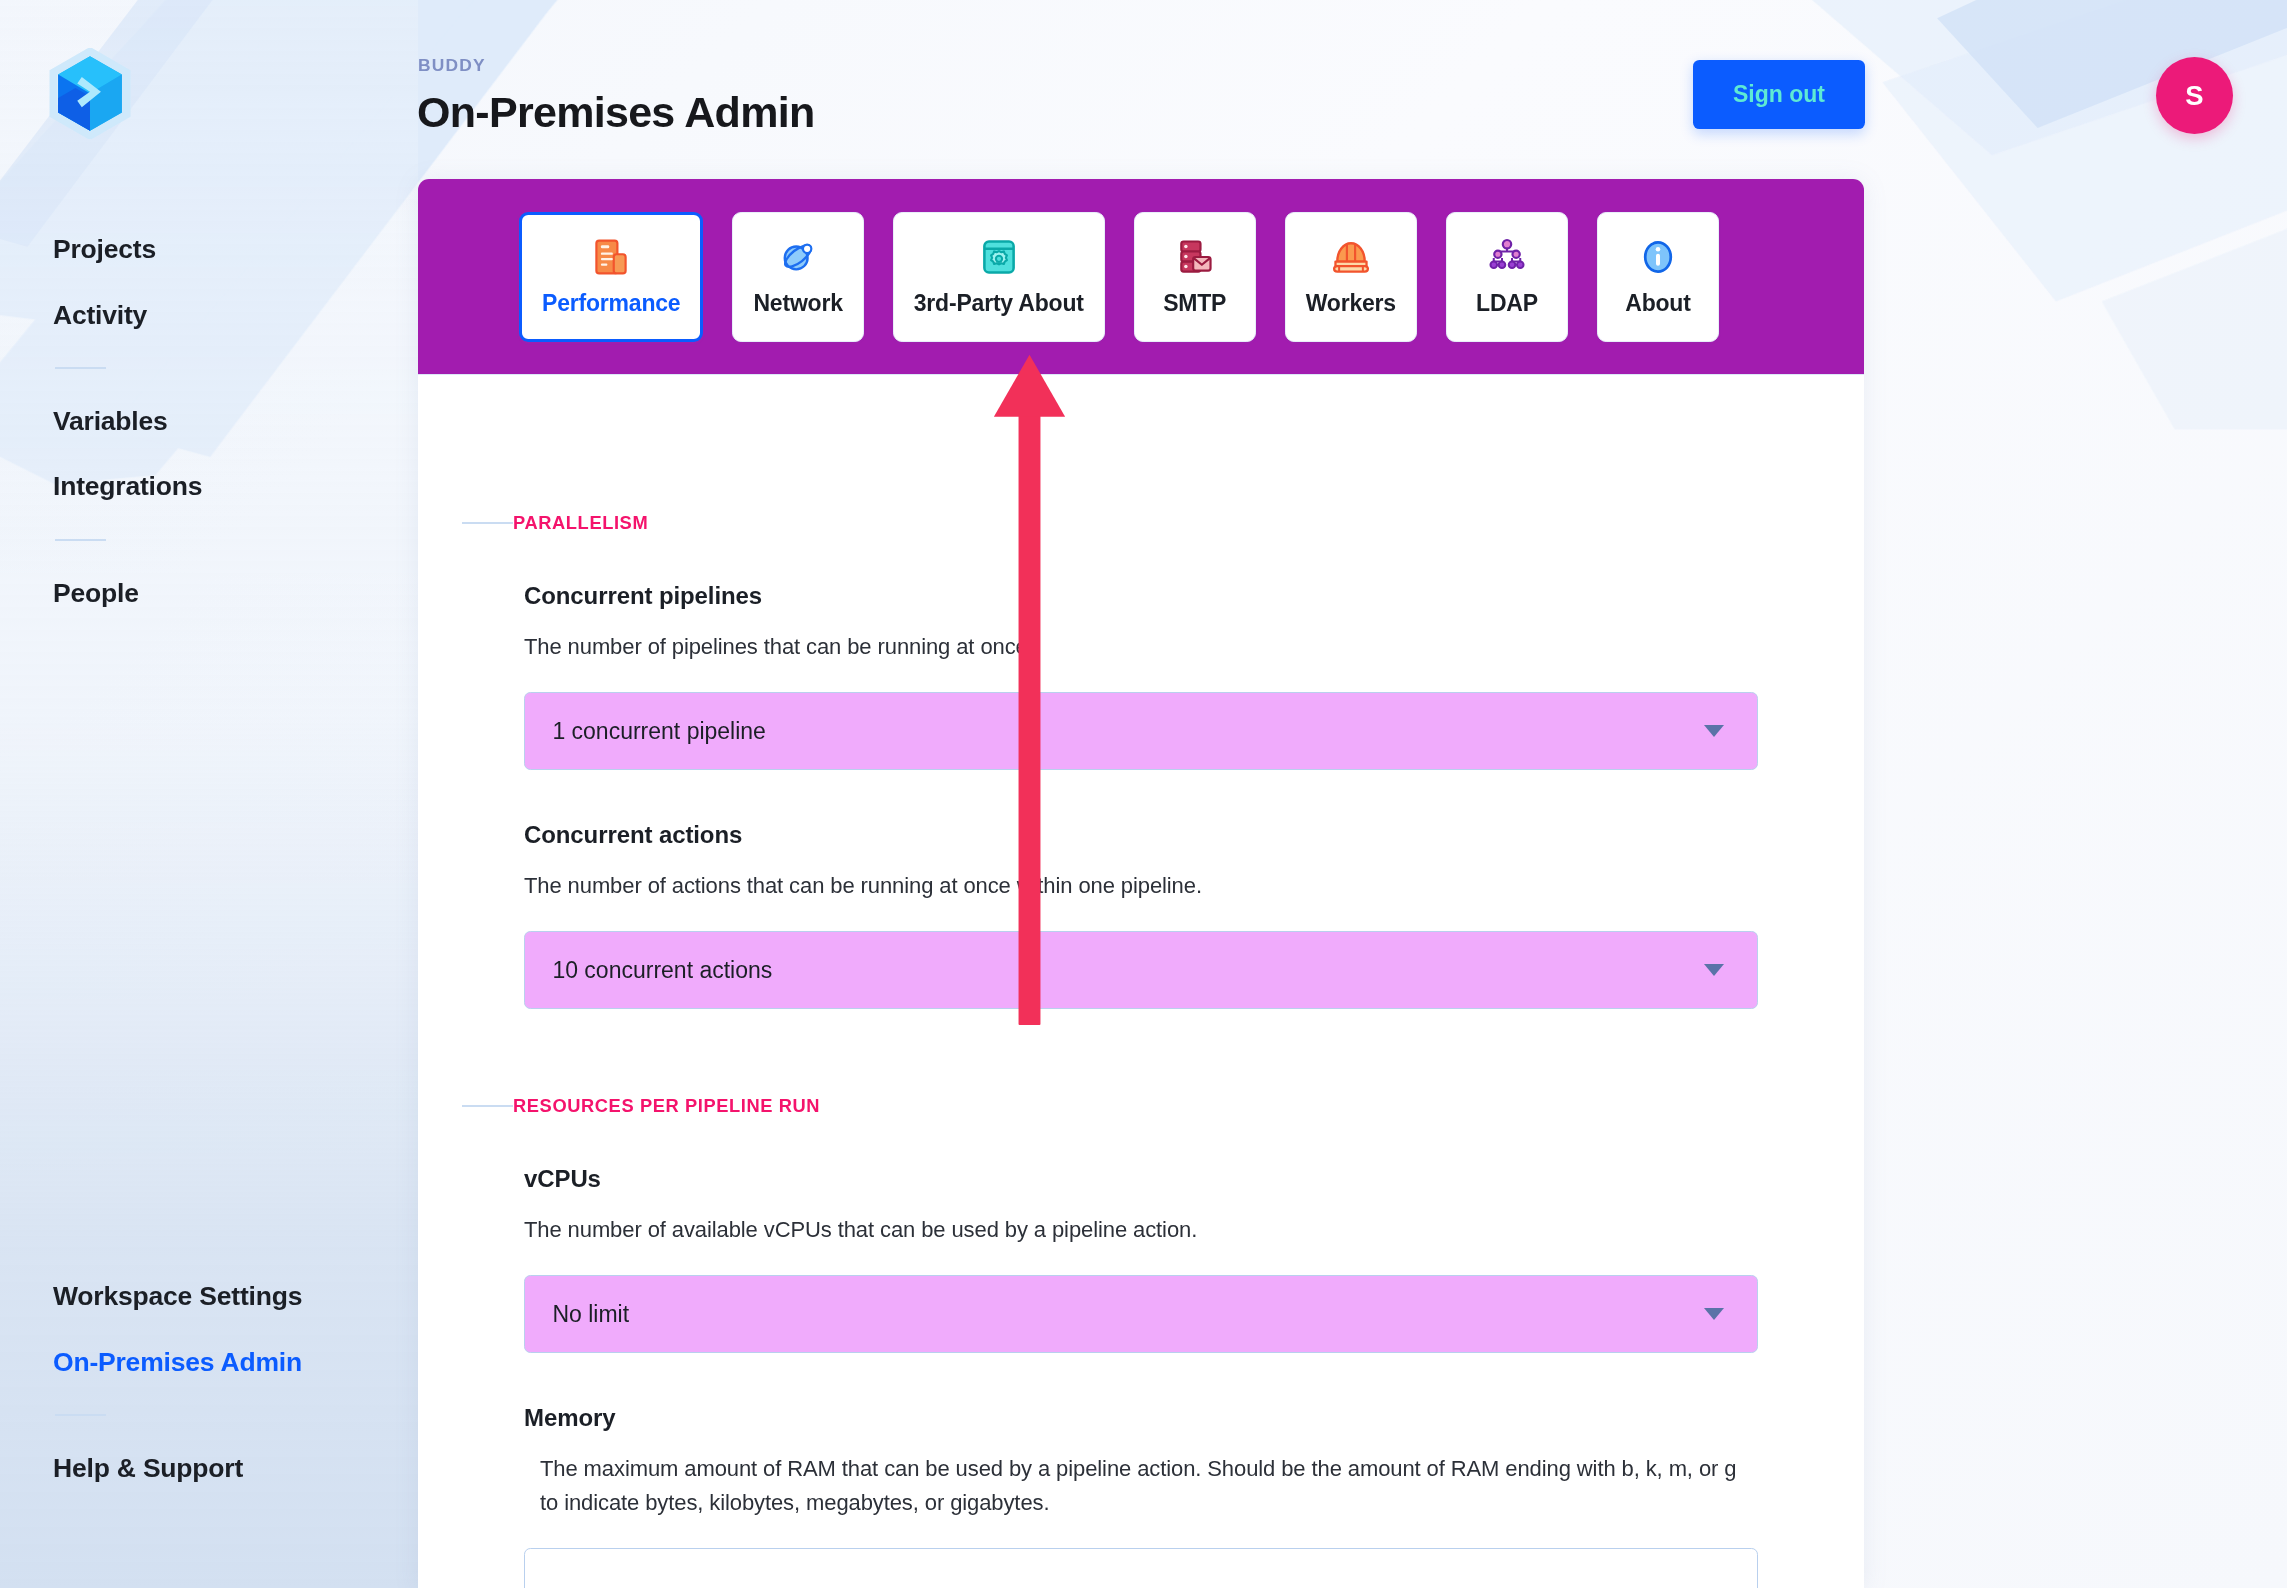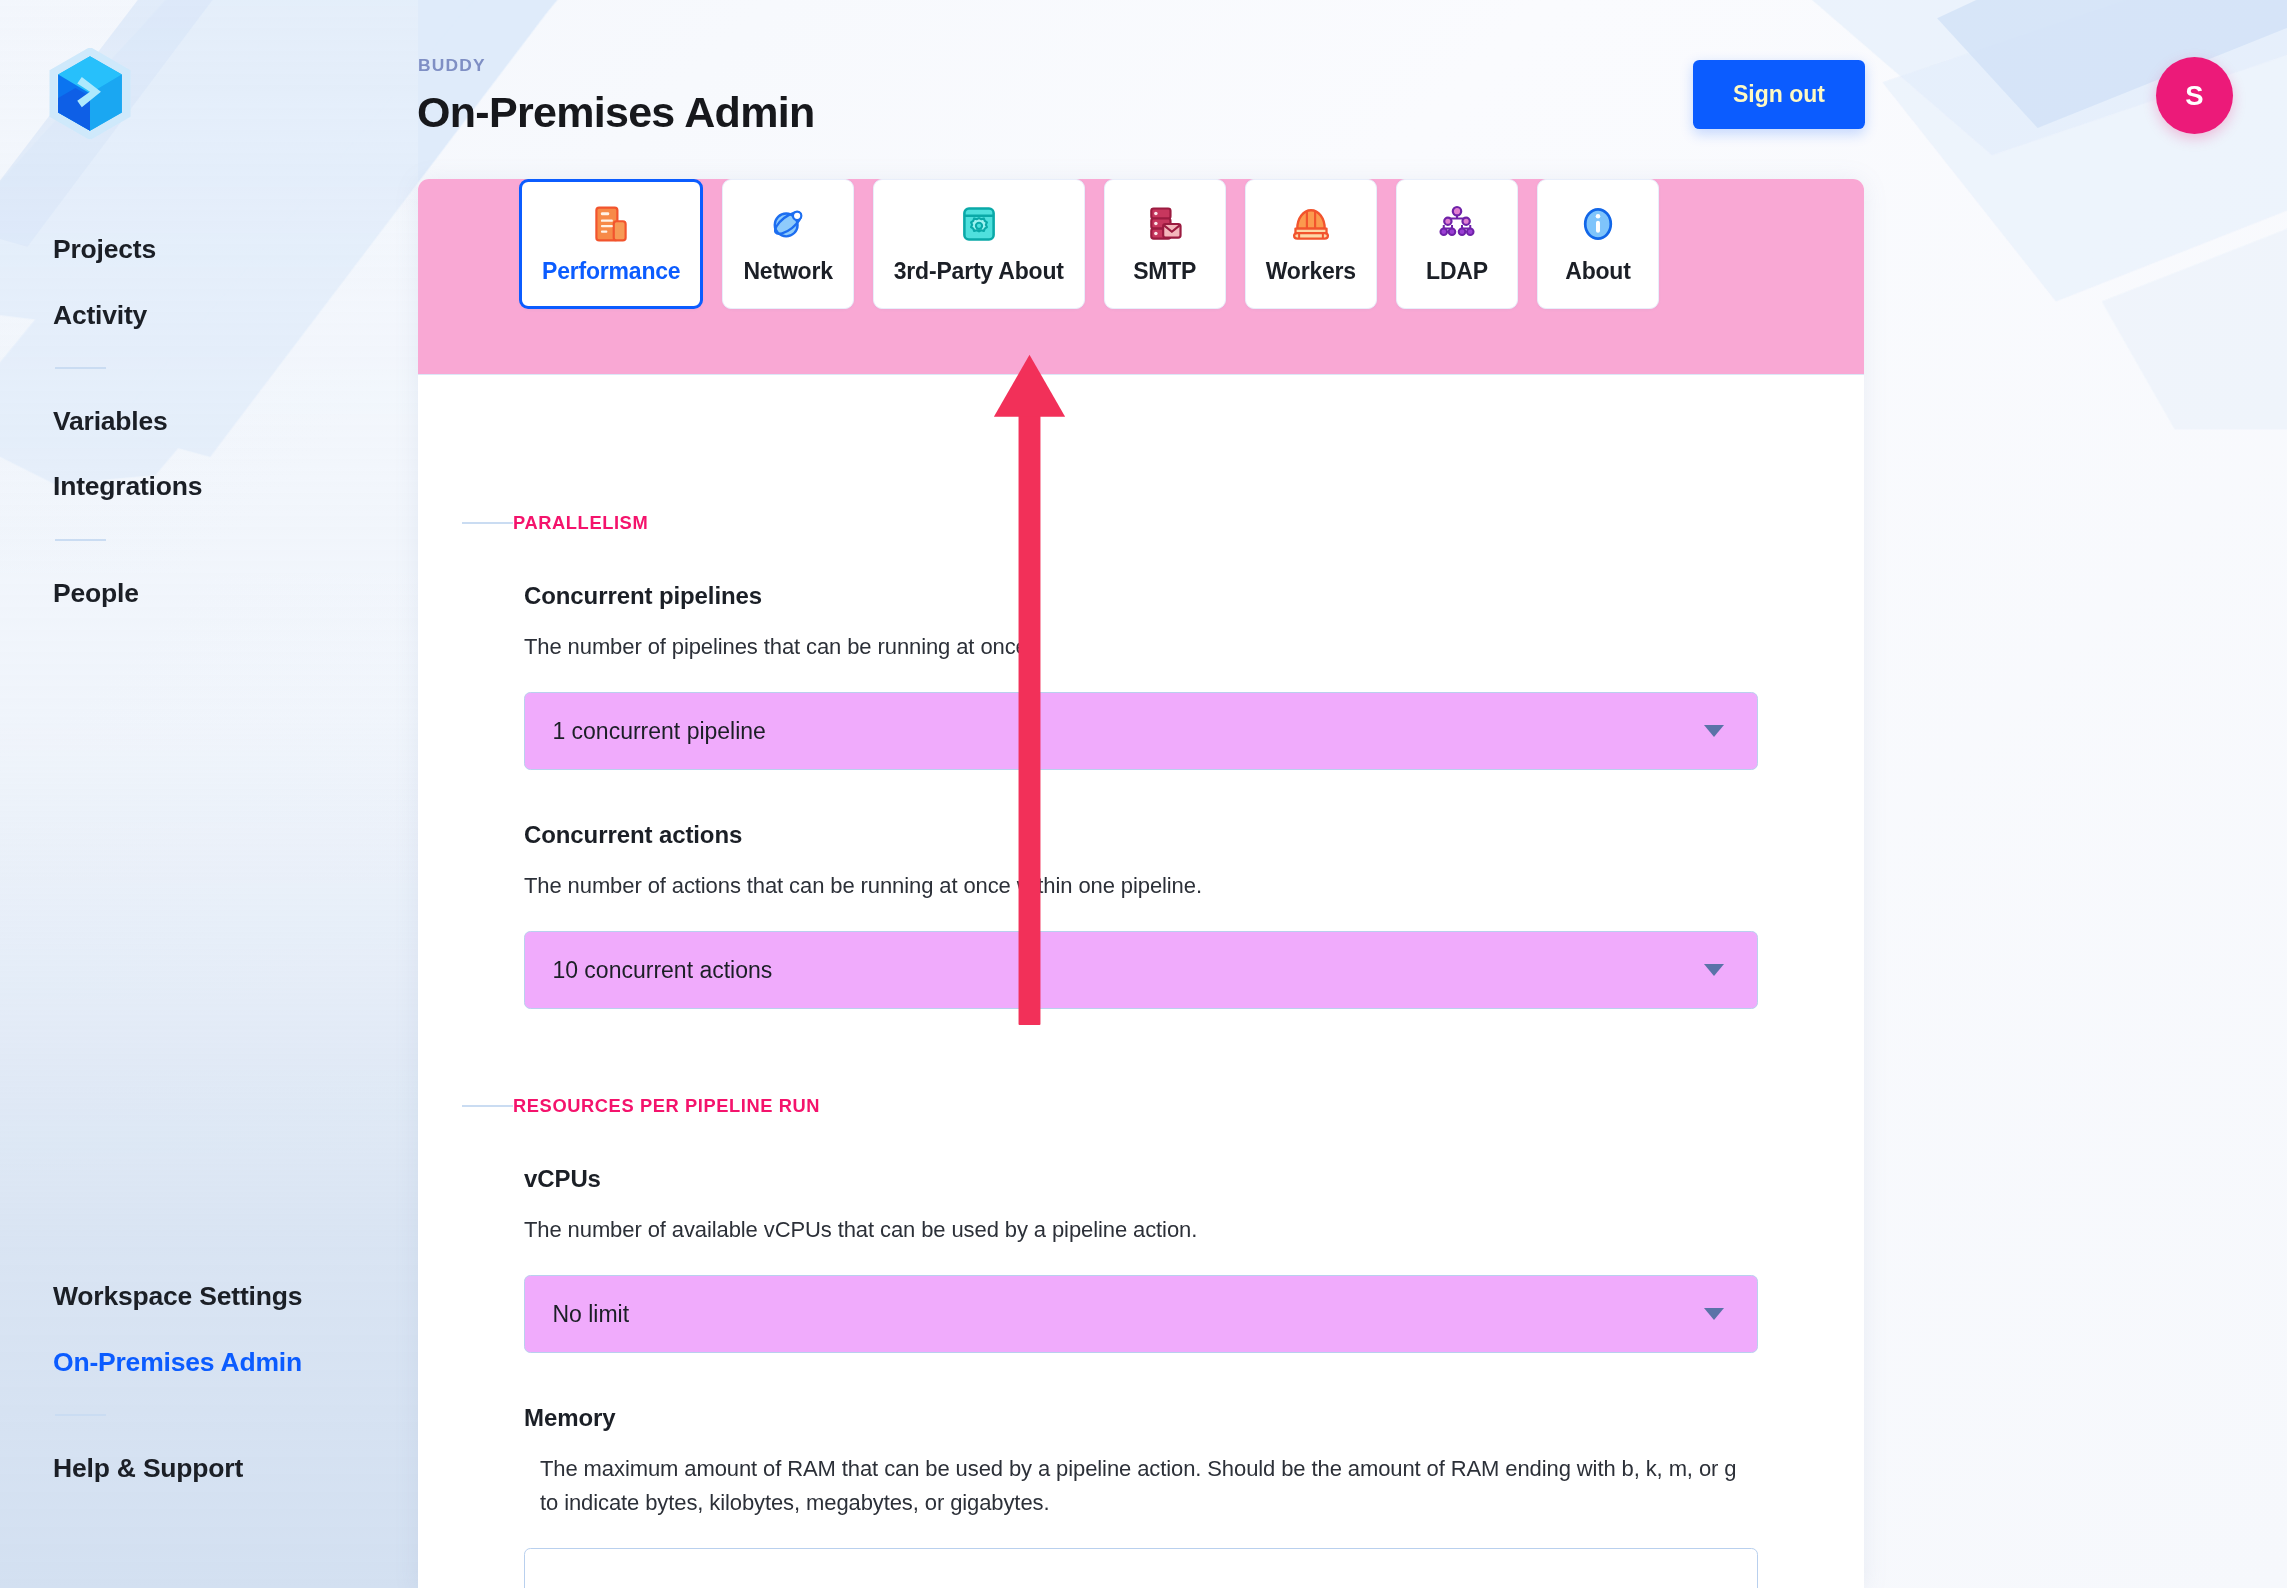--- a/index.html
+++ b/index.html
@@ -102,21 +102,21 @@
     letter-spacing: -0.7px;
     z-index: 5;
   }
   .signout-btn {
     position: absolute;
     left: 1693px; top: 60px;
     width: 172px; height: 69px;
     border: none;
     border-radius: 6.4px;
     background: #0b5cff;
-    color: #fef9c3;
+    color: #5eead4;
     font-family: "Liberation Sans", sans-serif;
     font-size: 23px;
     font-weight: bold;
     cursor: pointer;
     box-shadow: 0 4.6px 12.8px rgba(11,92,255,0.22);
     z-index: 6;
   }
   .avatar {
     position: absolute;
     left: 2156px; top: 57px;
@@ -145,25 +145,26 @@
     border-radius: 11px 11px 0 0;
     box-shadow: 0 2.7px 24px rgba(120,140,180,0.13);
     overflow: hidden;
     z-index: 4;
   }
 
   
   .tabbar {
     position: relative;
     height: 196px;
-    background: #f9a8d4;
+    background: #a21caf;
     border-bottom: 1.8px solid #dce7f7;
     display: flex;
+    align-items: center;
     padding-left: 101px;
-    gap: 19px;
+    gap: 29px;
   }
   .tab {
     background: #ffffff;
     border: 1.8px solid #e8eefa;
     border-radius: 9.1px;
     height: 130px;
     min-width: 122px;
     padding: 0 20px;
     display: flex;
     flex-direction: column;

